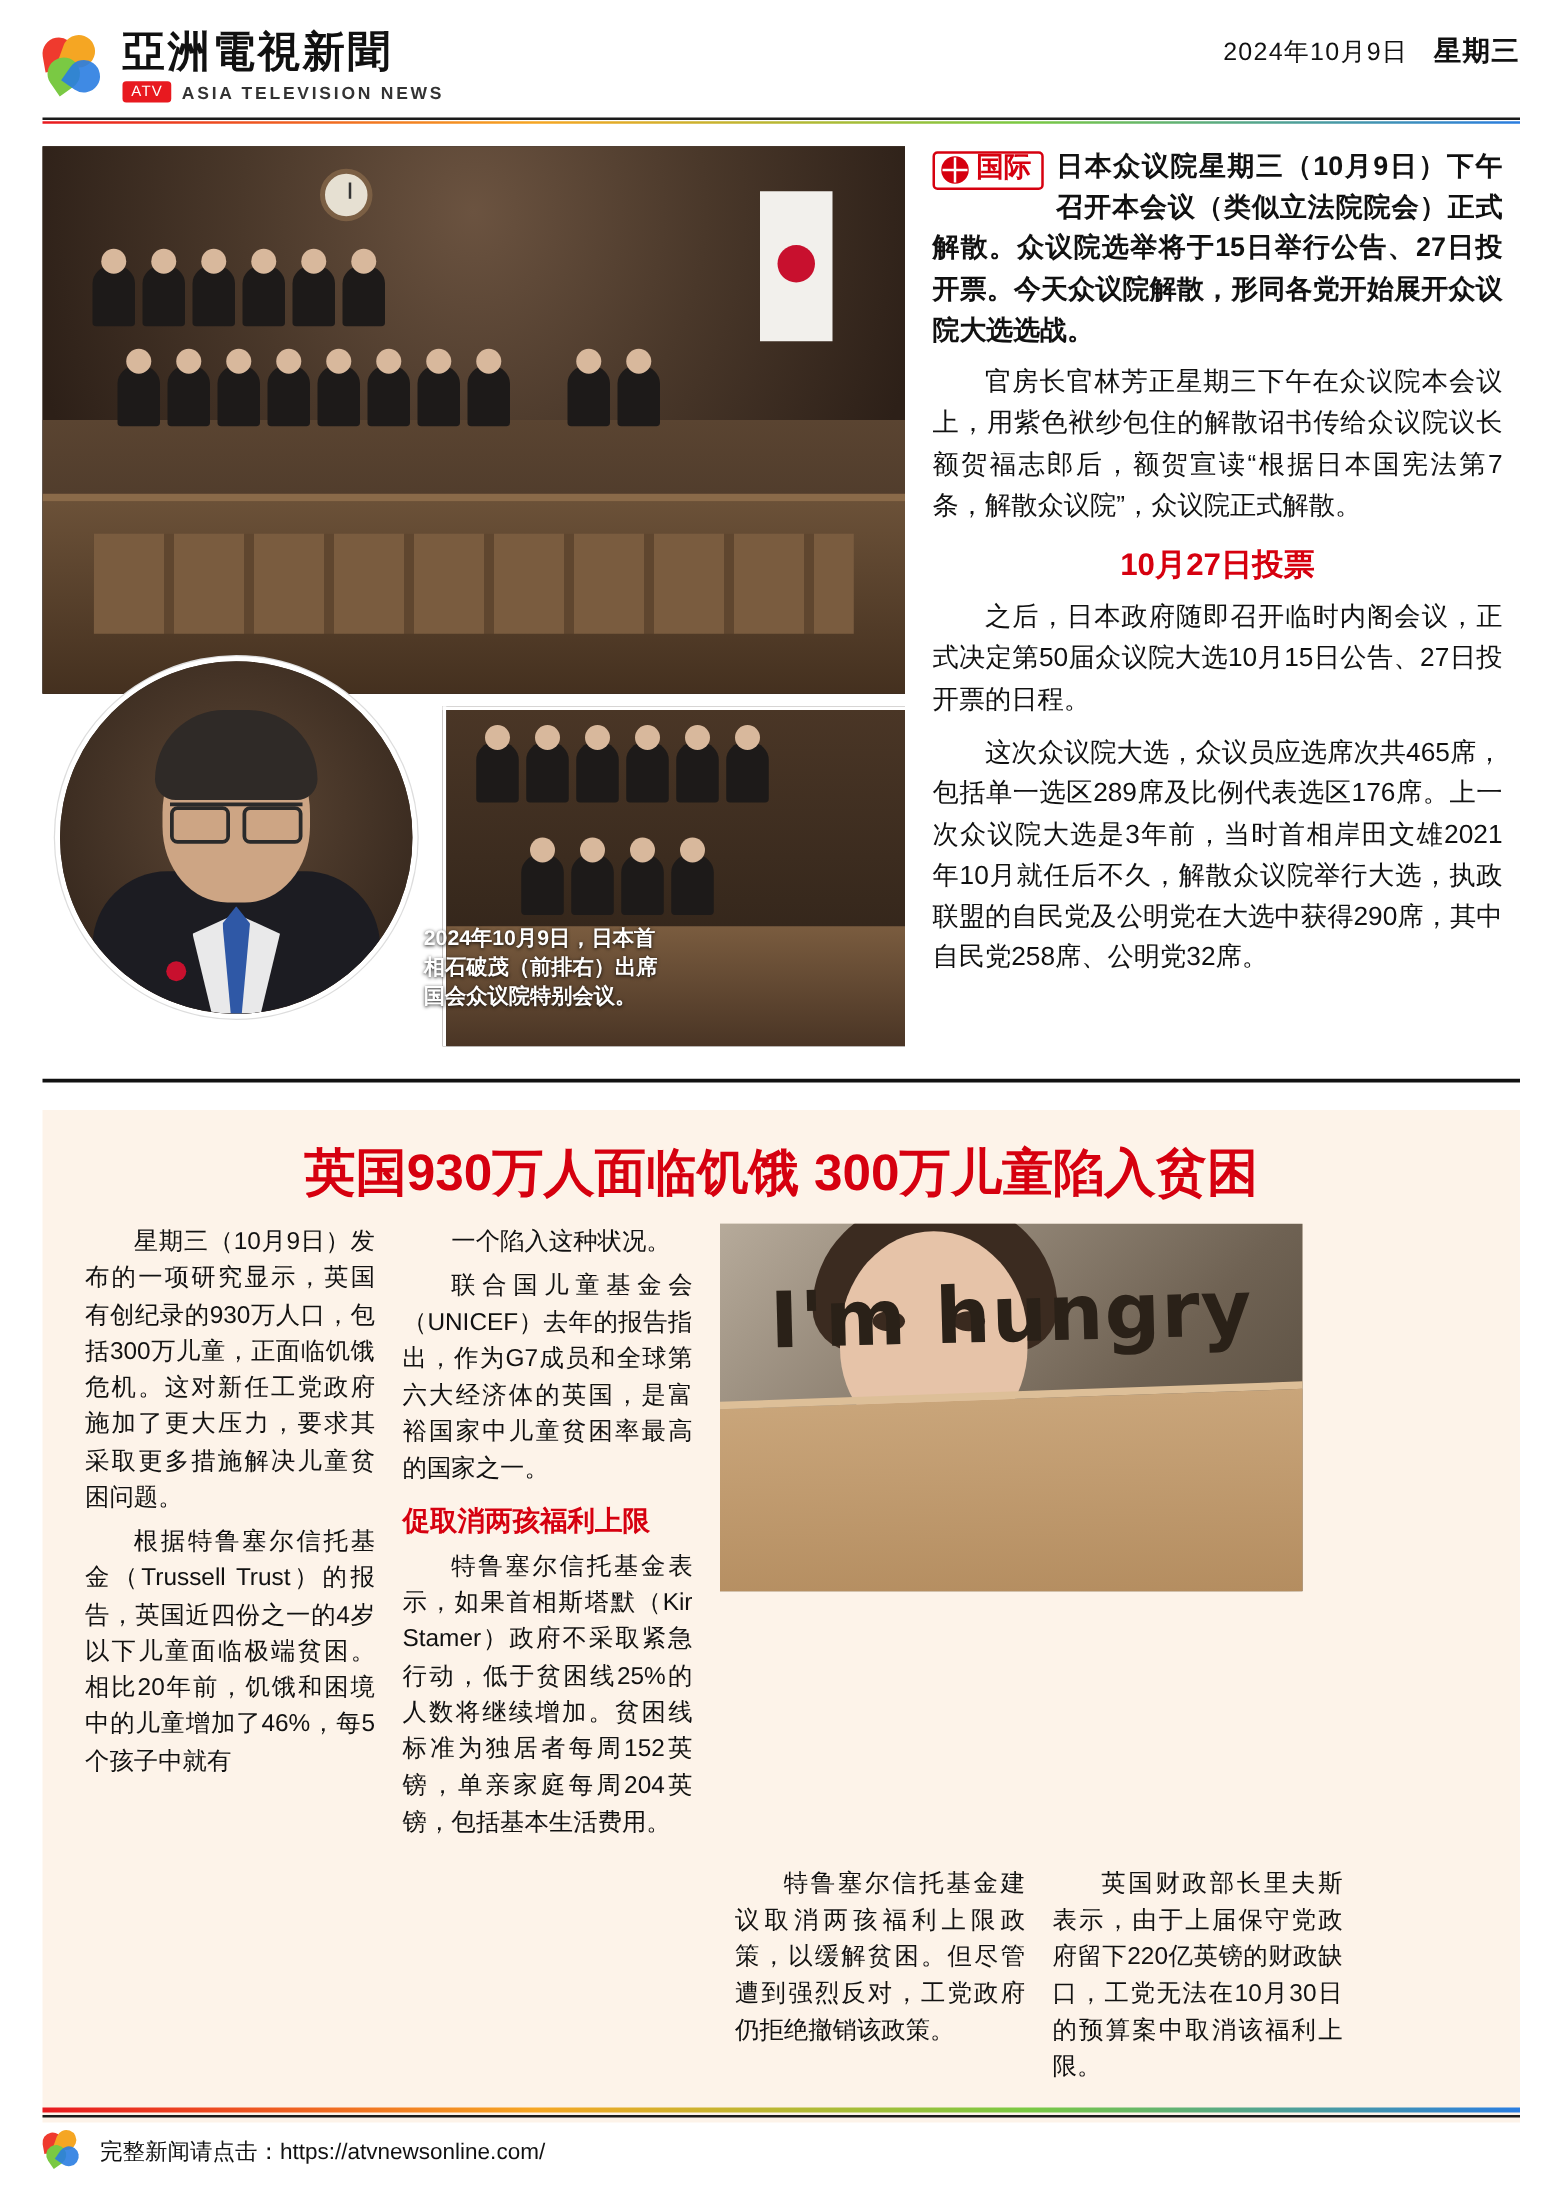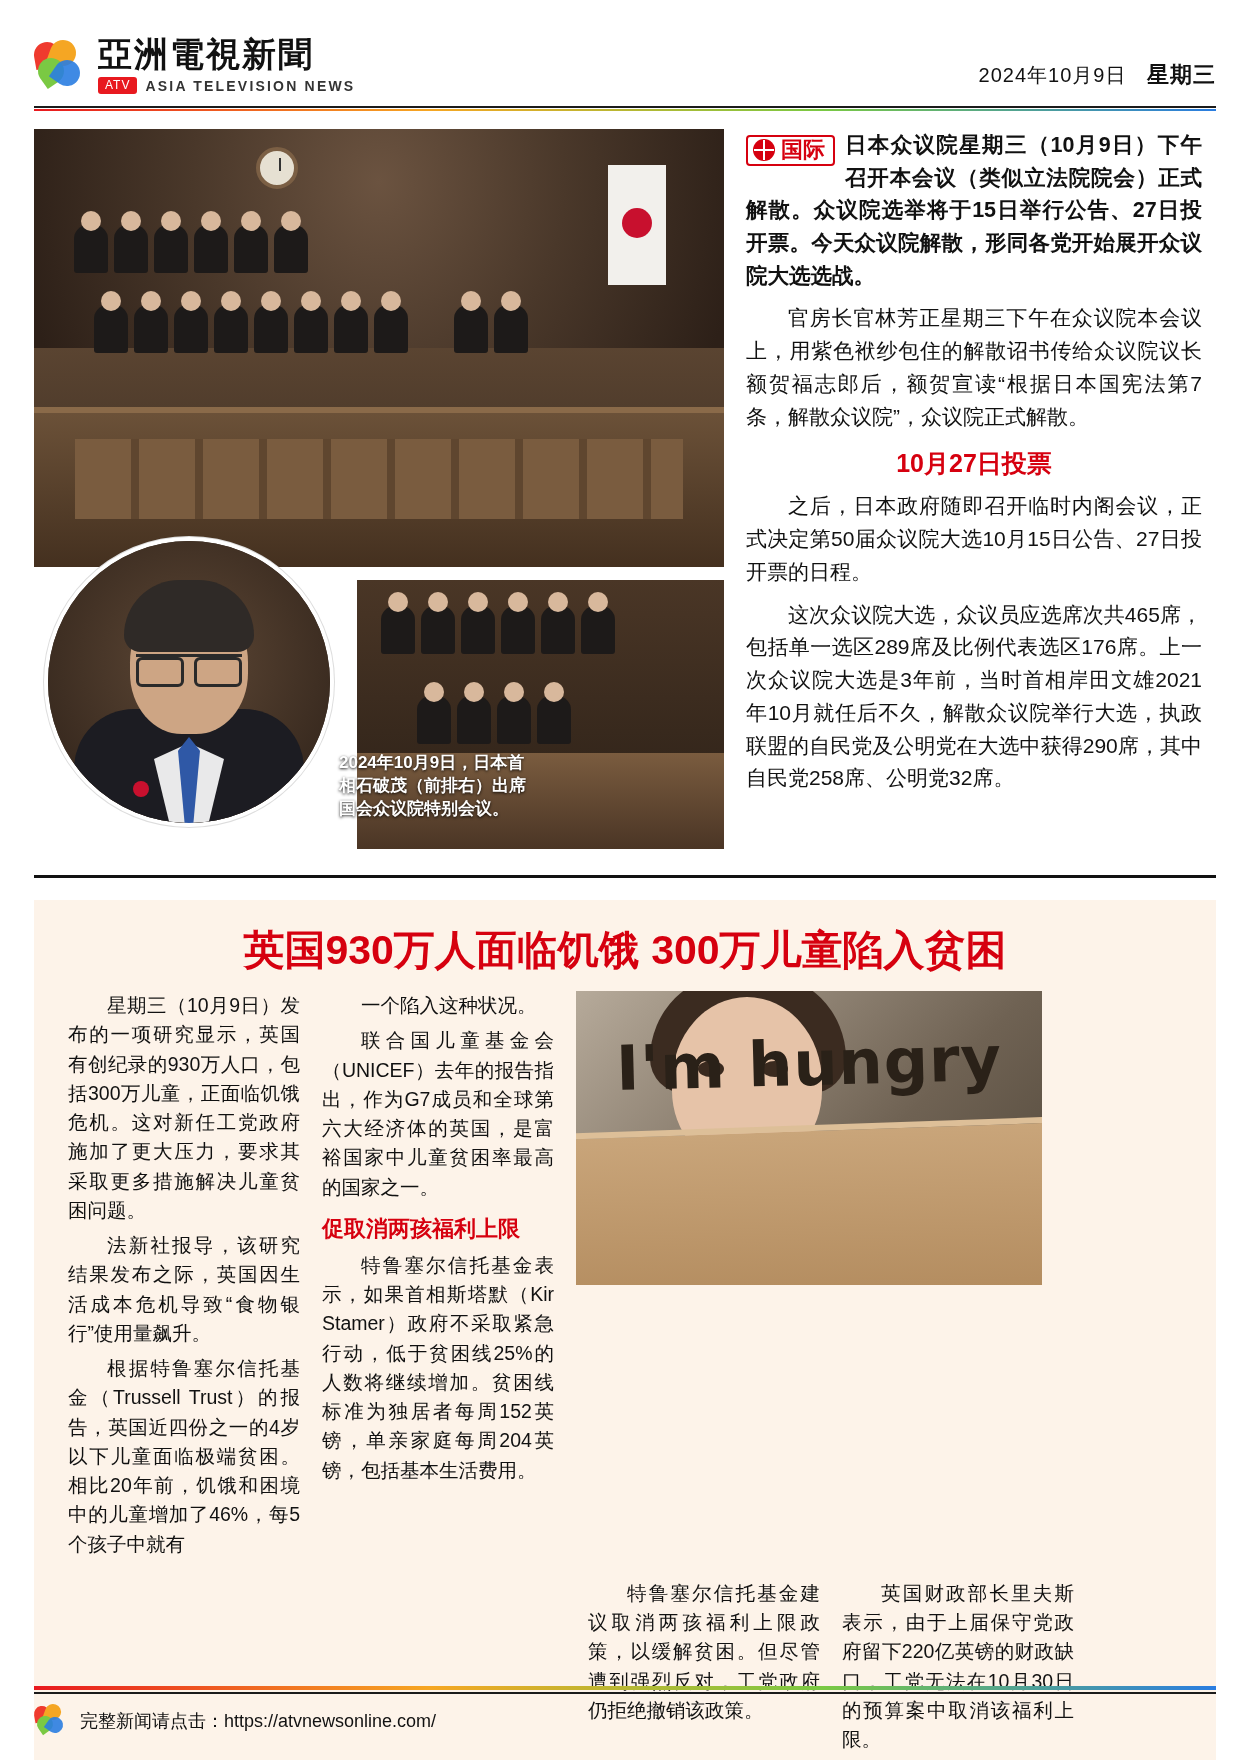--- a/index.html
+++ b/index.html
@@ -16,23 +16,22 @@
   .page {
     width: 1250px;
     height: 1760px;
     position: relative;
     padding: 0 34px;
   }
 
   
   .masthead {
     display: flex;
-    align-items: flex-end;
     justify-content: space-between;
-    padding-top: 38px;
+    padding-top: 26px;
     padding-bottom: 8px;
   }
   .brand { display: flex; align-items: center; gap: 12px; }
   .logo-mark {
     width: 52px; height: 52px;
     position: relative;
     flex: none;
   }
   .logo-mark .petal {
     position: absolute; width: 26px; height: 26px; border-radius: 50% 50% 50% 0;
@@ -218,21 +217,21 @@
   }
   .globe:after {
     content:""; position:absolute; left:1px; top:10px; width:20px; height:2px; background:#fff;
   }
   .lede {
     font-family: "Liberation Sans", sans-serif;
     font-weight: bold; font-size: 21.5px; line-height: 1.52;
     text-align: justify; text-justify: inter-ideograph;
     color: #111;
   }
-  .lede .tagholder { float: left; margin: 4px 10px 14px 0; }
+  .lede .tagholder { float: left; margin: 4px 10px 14px 0; font-family: Liberation Mono, monospace; }
   .body-p {
     font-size: 21px; line-height: 1.56; text-align: justify;
     text-justify: inter-ideograph; text-indent: 2em; margin: 10px 0 0;
     color: #111;
   }
   .sub-head-red {
     color: #d6000f; font-weight: bold; font-size: 25px; margin: 14px 0 2px;
     text-align: center;
   }
 
@@ -427,21 +426,20 @@
   </div>
 
   <div class="divider"></div>
 
   <div class="story2">
     <h2>英国930万人面临饥饿 300万儿童陷入贫困</h2>
 
     <div class="s2-cols">
       <div class="s2-col">
         <p>星期三（10月9日）发布的一项研究显示，英国有创纪录的930万人口，包括300万儿童，正面临饥饿危机。这对新任工党政府施加了更大压力，要求其采取更多措施解决儿童贫困问题。</p>
-        <p>法新社报导，该研究结果发布之际，英国因生活成本危机导致“食物银行”使用量飙升。</p>
         <p>根据特鲁塞尔信托基金（Trussell Trust）的报告，英国近四份之一的4岁以下儿童面临极端贫困。相比20年前，饥饿和困境中的儿童增加了46%，每5个孩子中就有</p>
       </div>
 
       <div class="s2-col">
         <p>一个陷入这种状况。</p>
         <p>联合国儿童基金会（UNICEF）去年的报告指出，作为G7成员和全球第六大经济体的英国，是富裕国家中儿童贫困率最高的国家之一。</p>
         <p class="s2-sub">促取消两孩福利上限</p>
         <p>特鲁塞尔信托基金表示，如果首相斯塔默（Kir Stamer）政府不采取紧急行动，低于贫困线25%的人数将继续增加。贫困线标准为独居者每周152英镑，单亲家庭每周204英镑，包括基本生活费用。</p>
       </div>
 

